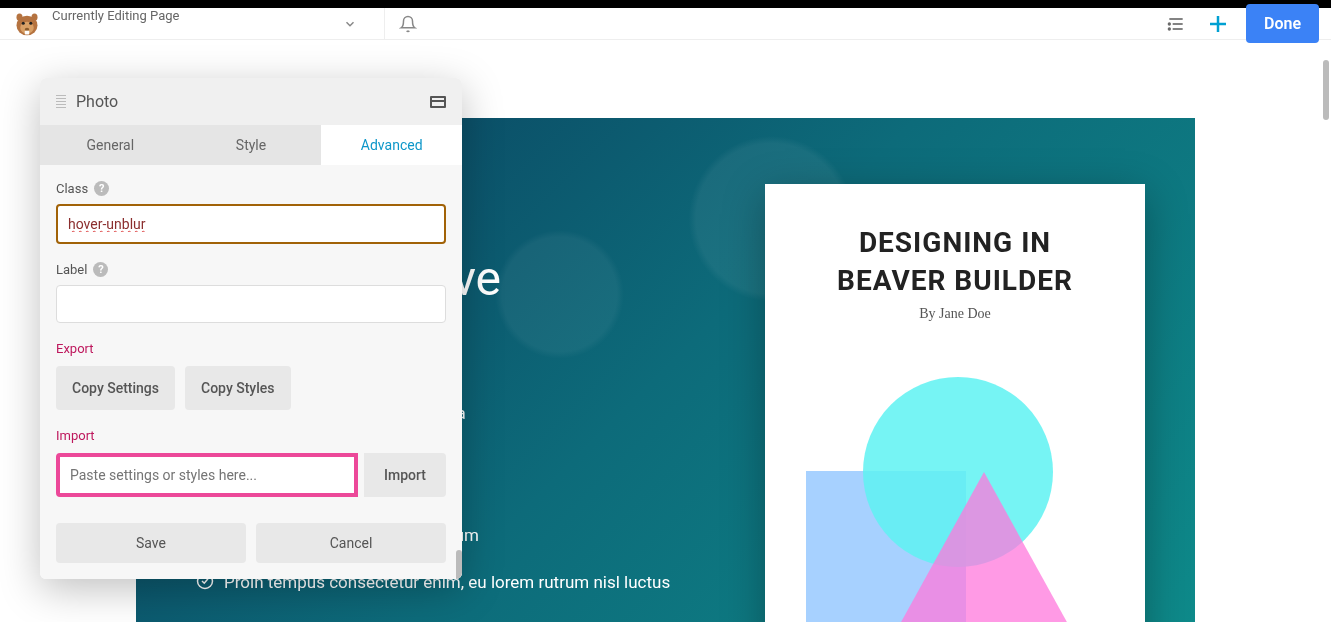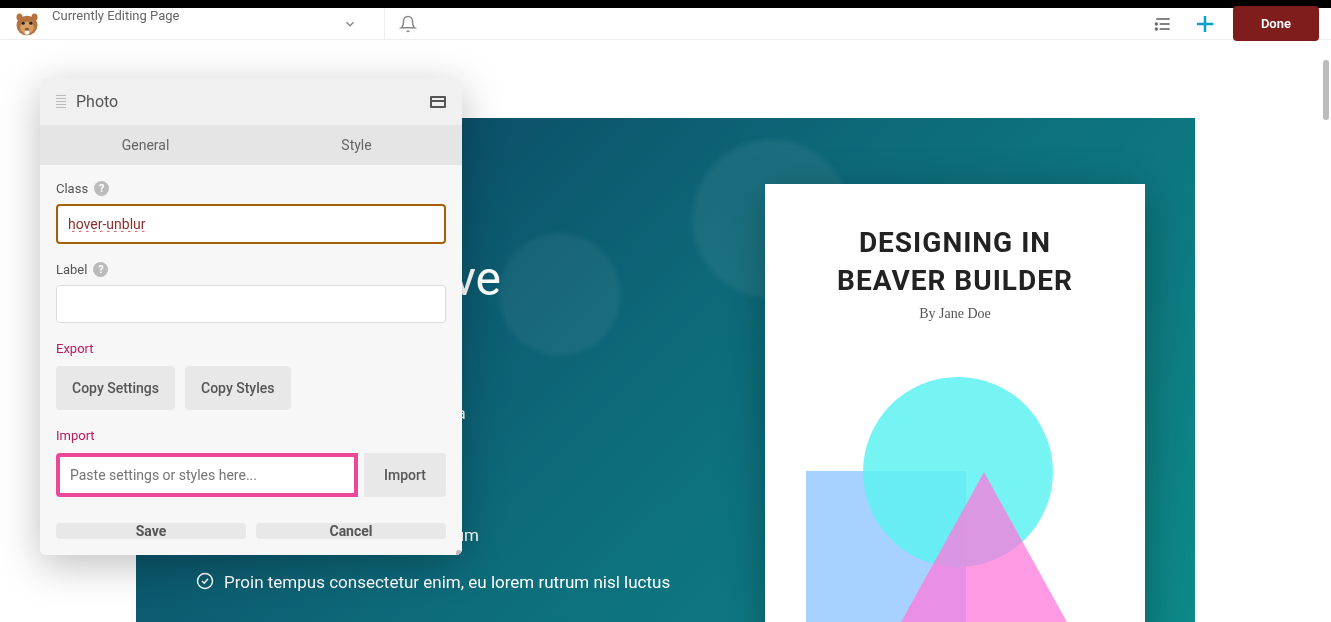--- a/index.html
+++ b/index.html
@@ -7,21 +7,21 @@
     .black-bar { position: absolute; top: 0; left: 0; right: 0; height: 8px; background: #000; }
     .topbar { position: absolute; top: 8px; left: 0; right: 0; height: 32px; background: #fff; display: flex; align-items: center; padding: 0 12px; border-bottom: 1px solid #eee; }
     .logo { width: 30px; height: 30px; margin-right: 10px; }
     .editing-label { font-size: 13px; color: #666; margin-top: -16px; }
     .topbar-chevron { margin-left: auto; margin-right: 20px; color: #888; width: 24px; height: 24px; display: flex; align-items: center; justify-content: center; cursor: pointer; position: absolute; left: 338px; }
     .topbar-divider { position: absolute; left: 384px; top: 0; bottom: 0; width: 1px; background: #eee; }
     .bell-icon { position: absolute; left: 396px; color: #888; width: 24px; height: 24px; display: flex; align-items: center; justify-content: center; cursor: pointer; }
     .topbar-right { margin-left: auto; display: flex; align-items: center; gap: 14px; }
     .icon-btn { width: 28px; height: 28px; display: flex; align-items: center; justify-content: center; cursor: pointer; color: #6a6a6a; }
     .plus-btn { color: #00A0D2; font-size: 28px; font-weight: 300; }
-    .done-btn { background: #7f1d1d; color: #fff; border: none; border-radius: 4px; padding: 10px 28px; font-size: 13px; font-weight: 600; cursor: pointer; }
+    .done-btn { background: #3b82f6; color: #fff; border: none; border-radius: 4px; padding: 10px 18px; font-size: 16px; font-weight: 600; cursor: pointer; }
     
     .canvas { position: absolute; top: 118px; left: 136px; right: 136px; bottom: 0; background: linear-gradient(135deg, #0a3d5c 0%, #0d6b7a 50%, #0e8a8a 100%); overflow: hidden; }
     .canvas::before { content:""; position:absolute; inset:0; background: radial-gradient(circle at 60% 20%, rgba(255,255,255,0.06) 10%, transparent 11%), radial-gradient(circle at 40% 35%, rgba(255,255,255,0.05) 8%, transparent 9%), radial-gradient(circle at 75% 45%, rgba(255,255,255,0.04) 12%, transparent 13%); }
     .canvas-text { position: absolute; left: 60px; top: 135px; color: #fff; max-width: 520px; }
     .canvas-h1 { font-size: 48px; font-weight: 400; line-height: 1.1; margin-bottom: 40px; }
     .canvas-list { list-style: none; font-size: 17px; line-height: 1.7; }
     .canvas-list li { display: flex; align-items: flex-start; gap: 10px; margin-bottom: 18px; }
     .check-icon { width: 18px; height: 18px; flex-shrink: 0; margin-top: 4px; }
     
     .book { position: absolute; right: 50px; top: 66px; width: 380px; height: 500px; background: #fff; padding: 40px 30px; text-align: center; box-shadow: 0 10px 40px rgba(0,0,0,0.3); }
@@ -55,21 +55,21 @@
     
     .sub-label { font-size: 13px; color: #be185d; margin-bottom: 10px; }
     .btn-row { display: flex; gap: 10px; margin-bottom: 18px; }
     .gray-btn { background: #e8e8e8; border: none; border-radius: 4px; padding: 14px 16px; font-size: 14px; color: #555; cursor: pointer; font-weight: 500; }
     
     .import-row { display: flex; gap: 6px; }
     .import-input { flex: 1; padding: 10px; border: 4px solid #ec4899; border-radius: 4px 0 0 4px; font-size: 14px; background: #fff; }
     .import-btn { background: #e8e8e8; border: none; padding: 10px 20px; font-size: 14px; color: #555; cursor: pointer; border-radius: 0 4px 4px 0; font-weight: 500; }
     
     .panel-footer { display: flex; gap: 10px; padding: 10px 16px 16px; background: #f7f7f7; }
-    .footer-btn { flex: 1; background: #e8e8e8; border: none; border-radius: 4px; font-size: 14px; color: #555; cursor: pointer; font-weight: 700; }
+    .footer-btn { flex: 1; background: #e8e8e8; border: none; border-radius: 4px; padding: 12px; font-size: 14px; color: #555; cursor: pointer; font-weight: 400; }
     
     .panel-scroll { position: absolute; right: 0; top: 385px; width: 6px; height: 145px; background: #bbb; border-radius: 3px; }
     .page-scroll { position: absolute; right: 2px; top: 60px; width: 6px; height: 60px; background: #bbb; border-radius: 3px; }
   </style>
 </head>
 <body>
 
 <div class="black-bar"></div>
 
 <div class="topbar">
@@ -175,20 +175,21 @@
         <span></span>
         <span></span>
         <span></span>
       </div>
     <div class="panel-title">Photo</div>
     <div class="expand-icon"></div>
   </div>
   <div class="tabs">
     <div class="tab">General</div>
     <div class="tab">Style</div>
+    <div class="tab active">Advanced</div>
   </div>
   <div class="panel-body" style="position:relative">
     <div class="field-label">
       <span>Class</span>
       <span class="help-icon">?</span>
     </div>
     <input class="text-input" spellcheck="true" style="text-decoration: underline 1px wavy rgb(221, 68, 68);" value="hover-unblur">
     
     <div class="field-label">
       <span>Label</span>

